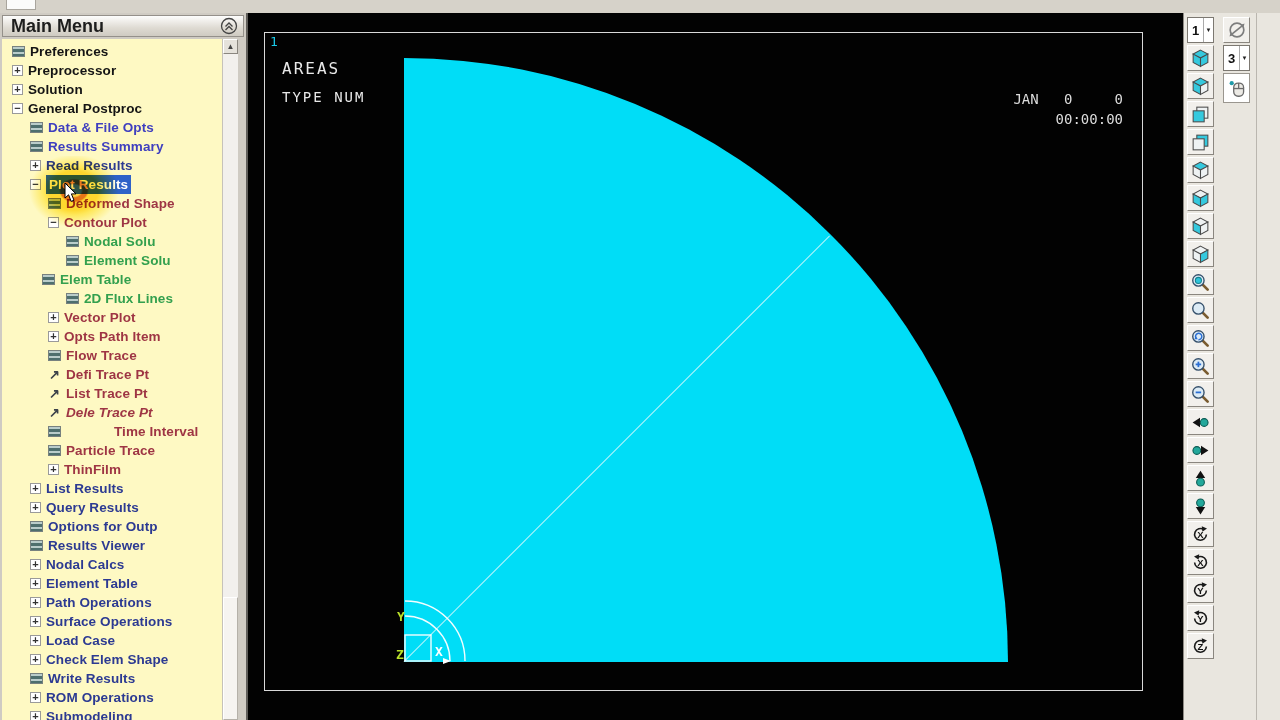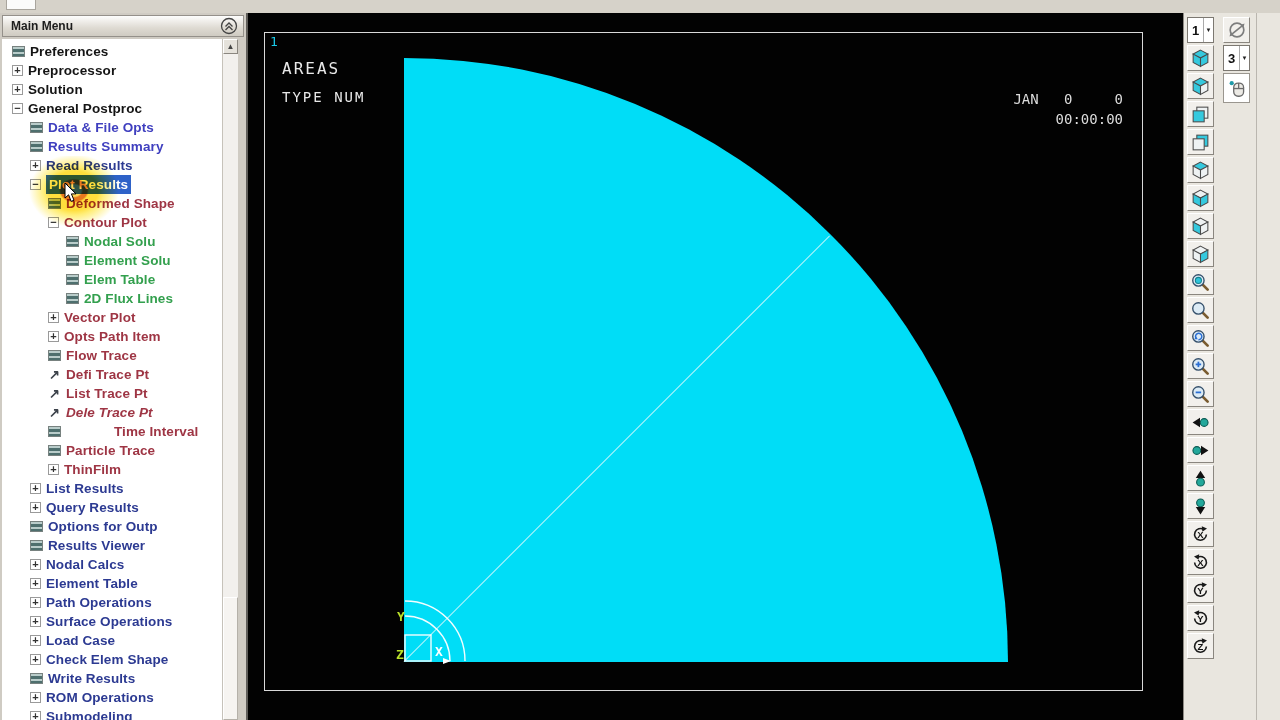--- a/index.html
+++ b/index.html
@@ -12,24 +12,24 @@
   .topstrip{position:absolute;left:0;top:0;width:1280px;height:13px;
     background:#d6d2c9;border-bottom:1px solid #7e7c76;}
   .topfrag{position:absolute;left:6px;top:0;width:28px;height:9px;
     background:#fbfbfa;border:1px solid #a9a59d;border-top:none;}
   
   .sidebar{position:absolute;left:0;top:13px;width:246px;height:707px;
     background:#cfcbc3;border-right:2px solid #5f5d59;}
   .mm-titlebar{position:absolute;left:2px;top:2px;width:242px;height:22px;
     background:linear-gradient(180deg,#fdfdfc,#dedad2 60%,#cfcbc2);
     border:1px solid #94908a;box-sizing:border-box;display:flex;align-items:center;}
-  .mm-title{font-size:12px;font-weight:bold;color:#1d1d1d;padding-left:8px;flex:1;}
+  .mm-title{font-size:18px;font-weight:bold;color:#1d1d1d;padding-left:8px;flex:1;}
   .mm-collapse{width:18px;height:18px;margin-right:5px;cursor:pointer;}
   .treepanel{position:absolute;left:2px;top:26px;width:228px;height:681px;
-    background:#ffffff;overflow:hidden;padding-top:3px;box-sizing:border-box;}
+    background:#fef9c3;overflow:hidden;padding-top:3px;box-sizing:border-box;}
   .trow{height:19px;line-height:19px;white-space:nowrap;display:flex;align-items:center;}
   .tlabel{font-size:13.5px;font-weight:bold;margin-left:5px;letter-spacing:.1px;}
   .tlabel.selected{background:#2e62c8;color:#fff !important;padding:0 3px;}
   .expbox{display:inline-block;width:11px;height:11px;box-sizing:border-box;
     border:1px solid #9a9a9a;background:#fff;color:#333;font-size:11px;line-height:9px;
     text-align:center;flex:none;font-weight:bold;}
   .menuicon{display:inline-block;width:13px;height:11px;box-sizing:border-box;flex:none;
     border:1px solid #77817f;
     background:repeating-linear-gradient(180deg,#b9ccca 0 2px,#4e6f6e 2px 5px);}
   .pickicon{display:inline-block;width:13px;text-align:center;flex:none;
@@ -144,21 +144,21 @@
         <span class="tlabel" style="color: rgb(158, 53, 68);">Contour Plot</span>
       </div>
       <div class="trow" style="padding-left: 64px;">
         <span class="menuicon"></span>
         <span class="tlabel" style="color: rgb(51, 160, 78);">Nodal Solu</span>
       </div>
       <div class="trow" style="padding-left: 64px;">
         <span class="menuicon"></span>
         <span class="tlabel" style="color: rgb(51, 160, 78);">Element Solu</span>
       </div>
-      <div class="trow" style="padding-left: 64px;">
+      <div class="trow" style="padding-left: 40px;">
         <span class="menuicon"></span>
         <span class="tlabel" style="color: rgb(51, 160, 78);">Elem Table</span>
       </div>
       <div class="trow" style="padding-left: 64px;">
         <span class="menuicon"></span>
         <span class="tlabel" style="color: rgb(51, 160, 78);">2D Flux Lines</span>
       </div>
       <div class="trow" style="padding-left: 46px;">
         <span class="expbox">+</span>
         <span class="tlabel" style="color: rgb(158, 53, 68);">Vector Plot</span>

